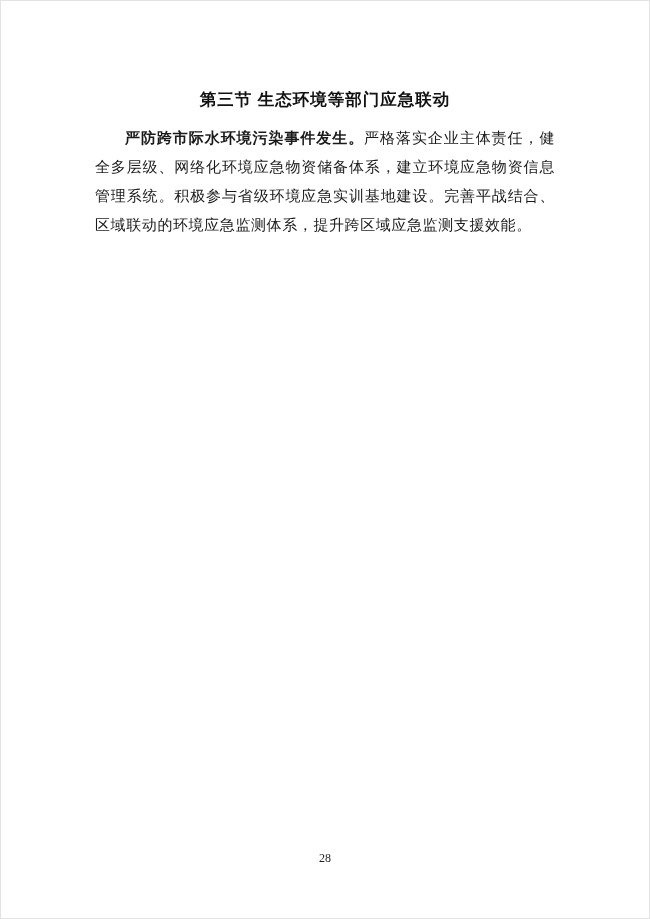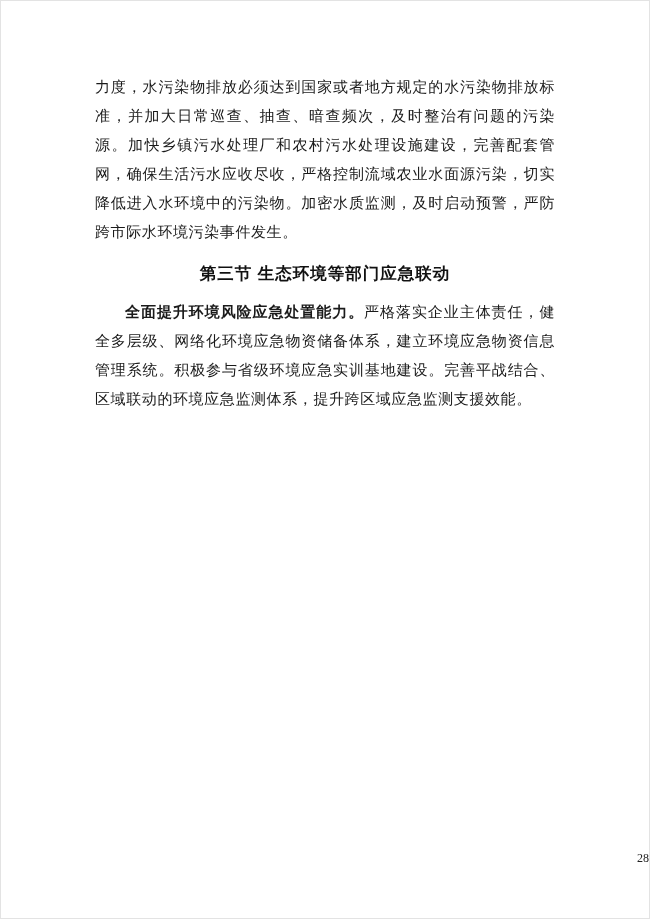--- a/index.html
+++ b/index.html
@@ -42,34 +42,33 @@
     font-weight: bold;
     letter-spacing: 1px;
     font-family: "Liberation Sans", "DejaVu Sans", sans-serif;
     color: #111111;
   }
   .page-number {
     position: absolute;
     left: 0;
     right: 0;
     bottom: 52px;
-    text-align: right;
+    text-align: center;
     font-size: 12px;
     color: #222222;
     font-family: "Liberation Serif", "DejaVu Serif", serif;
   }
 </style>
 </head>
 <body>
 
 <div class="page">
 
-  <p class="body-text"><span>力度，水污染物排放必须达到国家或者地方规定的水污染物排放标准，并加大日常巡查、抽查、暗查频次，及时整治有问题的污染源。加快乡镇污水处理厂和农村污水处理设施建设，完善配套管网，确保生活污水应收尽收，严格控制流域农业水面源污染，切实降低进入水环境中的污染物。加密水质监测，及时启动预警，严防跨市际水环境污染事件发生。</span></p>
 
   <h2 class="section-heading">第三节 生态环境等部门应急联动</h2>
 
 
-  <p class="body-text indent"><strong class="lead">全面提升环境风险应急处置能力。</strong><span>严格落实企业主体责任，健全多层级、网络化环境应急物资储备体系，建立环境应急物资信息管理系统。积极参与省级环境应急实训基地建设。完善平战结合、区域联动的环境应急监测体系，提升跨区域应急监测支援效能。</span></p>
+  <p class="body-text indent"><strong class="lead">严防跨市际水环境污染事件发生。</strong><span>严格落实企业主体责任，健全多层级、网络化环境应急物资储备体系，建立环境应急物资信息管理系统。积极参与省级环境应急实训基地建设。完善平战结合、区域联动的环境应急监测体系，提升跨区域应急监测支援效能。</span></p>
 
 
   <div class="page-number">28</div>
 
 </div>
 
 </body></html>

